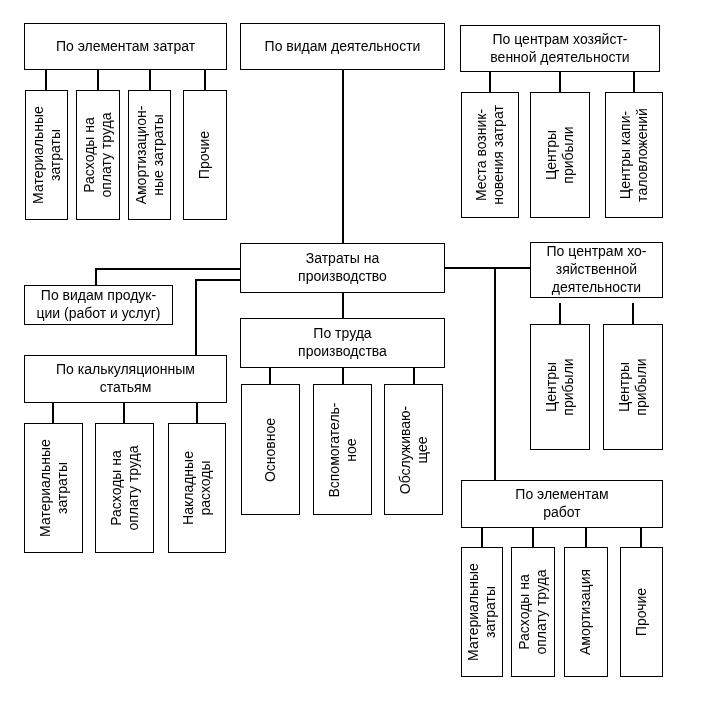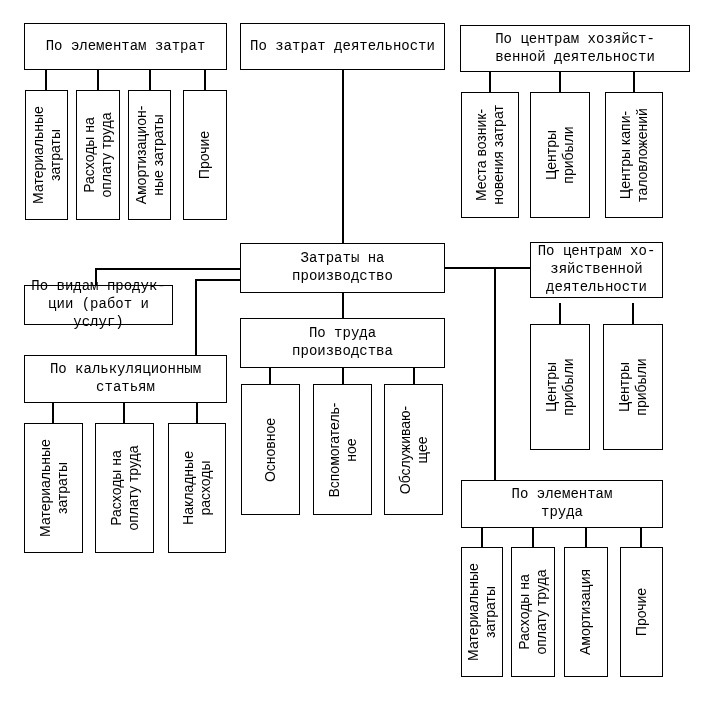--- a/index.html
+++ b/index.html
@@ -21,21 +21,20 @@
   .box {
     position: absolute;
     box-sizing: border-box;
     border: 1.4px solid #000000;
     background: #ffffff;
   }
   .hbox {
     display: flex;
     align-items: center;
     justify-content: center;
-    font-family: Liberation Mono, monospace;
   }
   .hbox .label {
     white-space: pre-line;
     text-align: center;
     line-height: 1.28;
     padding: 0 2px;
   }
   .vbox .vtext {
     position: absolute;
     left: 50%;
@@ -103,24 +102,24 @@
   </div>
   <div class="box vbox" style="left:128px;top:90px;width:43px;height:130px">
     <span class="vtext" style="width:124px">Амортизацион-
 ные затраты</span>
   </div>
   <div class="box vbox" style="left:183px;top:90px;width:44px;height:130px">
     <span class="vtext" style="width:124px">Прочие</span>
   </div>
 
   <div class="box hbox" style="left:240px;top:23px;width:205px;height:47px">
-    <span class="label">По затрат деятельности</span>
-  </div>
-
-  <div class="box hbox" style="left:460px;top:25px;width:230px;height:47px">
+    <span class="label">По видам деятельности</span>
+  </div>
+
+  <div class="box hbox" style="left:460px;top:25px;width:200px;height:47px">
     <span class="label">По центрам хозяйст-
 венной деятельности</span>
   </div>
   <div class="box vbox" style="left:461px;top:92px;width:58px;height:126px">
     <span class="vtext" style="width:120px">Места возник-
 новения затрат</span>
   </div>
   <div class="box vbox" style="left:530px;top:92px;width:60px;height:126px">
     <span class="vtext" style="width:120px">Центры
 прибыли</span>
@@ -182,21 +181,21 @@
     <span class="vtext" style="width:120px">Центры
 прибыли</span>
   </div>
   <div class="box vbox" style="left:603px;top:324px;width:60px;height:126px">
     <span class="vtext" style="width:120px">Центры
 прибыли</span>
   </div>
 
   <div class="box hbox" style="left:461px;top:480px;width:202px;height:48px">
     <span class="label">По элементам
-труда</span>
+работ</span>
   </div>
   <div class="box vbox" style="left:461px;top:547px;width:42px;height:130px">
     <span class="vtext" style="width:124px">Материальные
 затраты</span>
   </div>
   <div class="box vbox" style="left:511px;top:547px;width:44px;height:130px">
     <span class="vtext" style="width:124px">Расходы на
 оплату труда</span>
   </div>
   <div class="box vbox" style="left:564px;top:547px;width:44px;height:130px">

